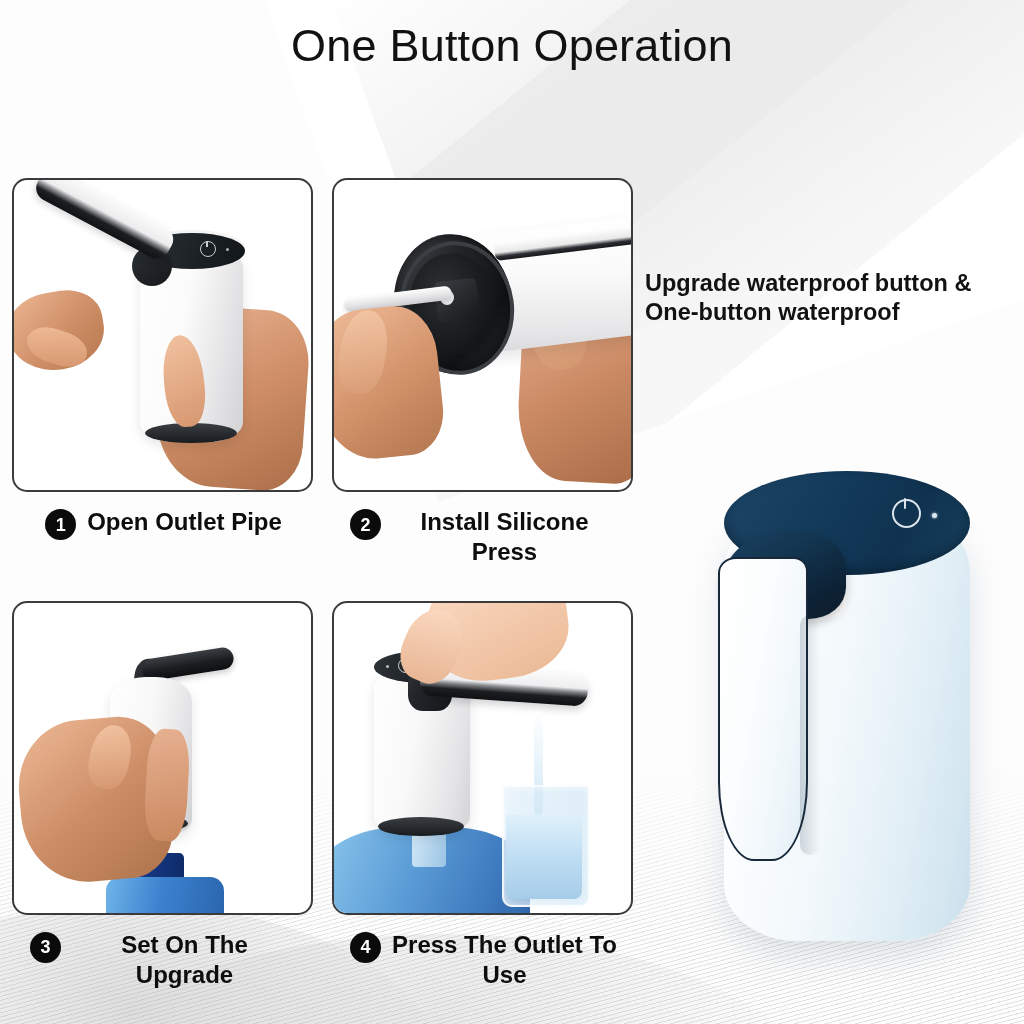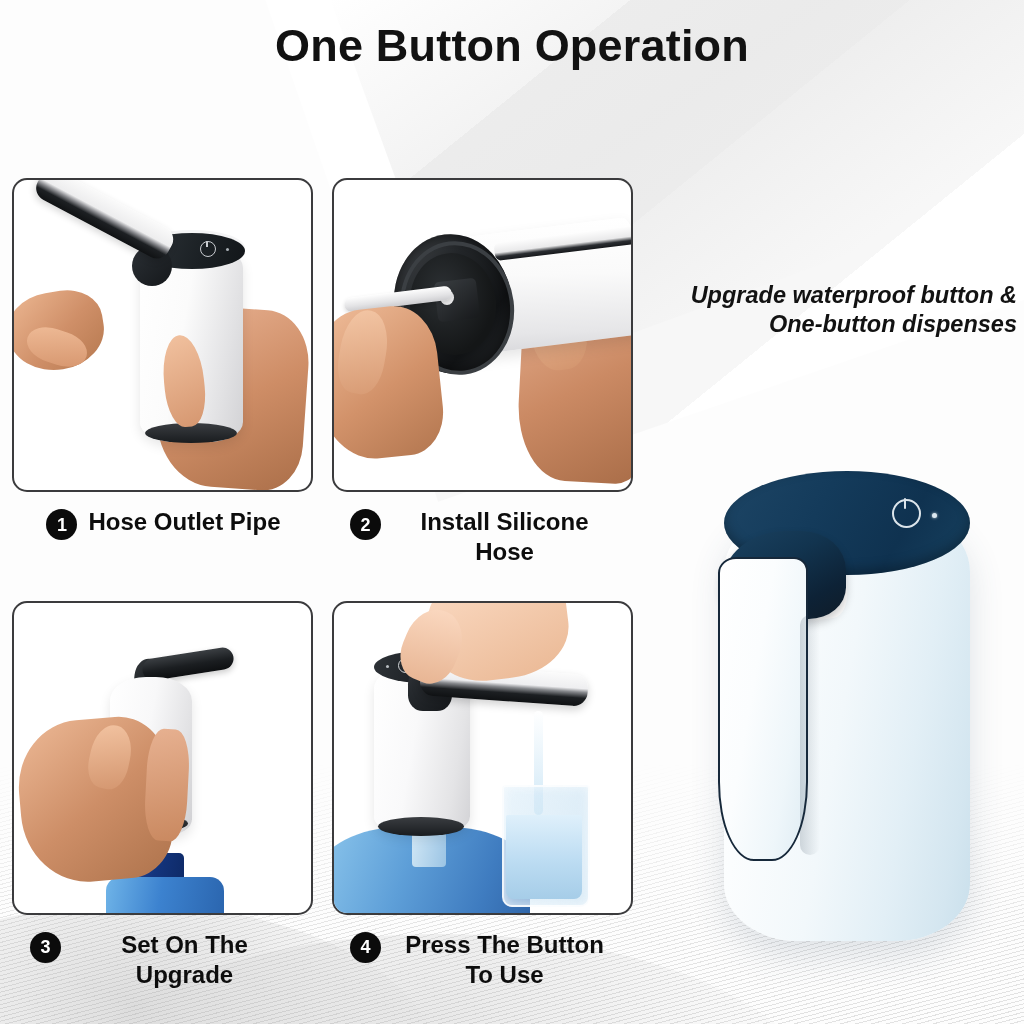--- a/index.html
+++ b/index.html
@@ -37,21 +37,21 @@
   }
   .bg-swirl2{
     position:absolute;left:60px;bottom:-250px;width:760px;height:340px;
     border-radius:50%;
     background:radial-gradient(ellipse at 50% 25%,rgba(160,160,160,.22) 0%,rgba(200,200,200,.10) 50%,rgba(255,255,255,0) 75%);
   }
 
   
   .header{position:absolute;left:0;right:0;top:22px;text-align:center;}
   .title{
-    font-size:45px;font-weight:bold;color:#121212;letter-spacing:.2px;line-height:1.06;
+    font-size:45px;font-weight:normal;color:#121212;letter-spacing:.2px;line-height:1.06;
     font-family:"Liberation Sans", sans-serif;
   }
   .subtitle{
     margin-top:13px;font-size:22.5px;color:#2a2a2a;font-weight:400;letter-spacing:.1px;
   }
 
   
   .steps{position:absolute;left:12px;top:178px;width:625px;}
   .step-row{display:flex;gap:17px;}
   .step{width:303px;}
@@ -68,21 +68,21 @@
     flex:0 0 auto;width:31px;height:31px;border-radius:50%;
     background:#0b0b0b;color:#fff;font-size:18px;font-weight:bold;
     display:flex;align-items:center;justify-content:center;line-height:1;margin-top:2px;
   }
   .caption-text{
     font-size:24px;font-weight:bold;color:#0d0d0d;line-height:1.27;text-align:center;max-width:225px;
   }
   .row-gap{height:33px;}
 
   
-  .right-copy{position:absolute;left:645px;top:281px;width:372px;text-align:right;font-style:italic;}
+  .right-copy{position:absolute;left:645px;top:269px;width:372px;text-align:left;}
   .rc-head{font-size:23.5px;font-weight:bold;color:#121212;line-height:1.24;}
   .rc-body{margin-top:11px;font-size:20.5px;color:#3a3a3a;line-height:1.29;}
 
   
   .art{position:absolute;inset:0;}
 
   
   .p1-dev{position:absolute;left:126px;top:62px;width:103px;height:200px;
     background:linear-gradient(100deg,#ffffff 0%,#fbfbfb 42%,#e2e2e4 78%,#d2d2d5 100%);
     border-radius:50% 50% 34% 34%/13% 13% 10% 10%;
@@ -286,21 +286,21 @@
             <div class="p1-led"></div>
             <div class="p1-armjoint"></div>
             <div class="p1-arm"></div>
             <div class="p1-hand-l"></div>
             <div class="p1-thumb-l"></div>
             <div class="p1-finger"></div>
           </div>
         </div>
         <div class="caption">
           <div class="badge">1</div>
-          <div class="caption-text">Hose Outlet Pipe</div>
+          <div class="caption-text">Open Outlet Pipe</div>
         </div>
       </div>
 
       <div class="step">
         <div class="panel">
           <div class="art">
             <div class="p2-hand-r"></div>
             <div class="p2-fing-r"></div>
             <div class="p2-body"></div>
             <div class="p2-strip"></div>
@@ -309,21 +309,21 @@
             <div class="p2-inner"></div>
             <div class="p2-hex"></div>
             <div class="p2-hexhole"></div>
             <div class="p2-hose"></div>
             <div class="p2-hand-l"></div>
             <div class="p2-fing"></div>
           </div>
         </div>
         <div class="caption">
           <div class="badge">2</div>
-          <div class="caption-text">Install Silicone Hose</div>
+          <div class="caption-text">Install Silicone Press</div>
         </div>
       </div>
 
     </div>
 
     <div class="row-gap"></div>
 
     <div class="step-row">
 
       <div class="step">
@@ -361,31 +361,31 @@
             <div class="p4-arm"></div>
             <div class="p4-stream"></div>
             <div class="p4-glass"></div>
             <div class="p4-water"></div>
             <div class="p4-hand"></div>
             <div class="p4-finger"></div>
           </div>
         </div>
         <div class="caption">
           <div class="badge">4</div>
-          <div class="caption-text">Press The Button To Use</div>
+          <div class="caption-text">Press The Outlet To Use</div>
         </div>
       </div>
 
     </div>
   </div>
 
   <div class="right-copy">
     <div class="rc-head">
       <span>Upgrade waterproof button &amp;</span><br>
-      <span>One-button dispenses</span>
+      <span>One-button waterproof</span>
     </div>
   </div>
 
   <div class="hero">
     <div class="hero-toprim"></div>
     <div class="hero-cyl"></div>
     <div class="hero-top"></div>
     <div class="hero-pwr"></div>
     <div class="hero-led"></div>
     <div class="hero-armgap"></div>

